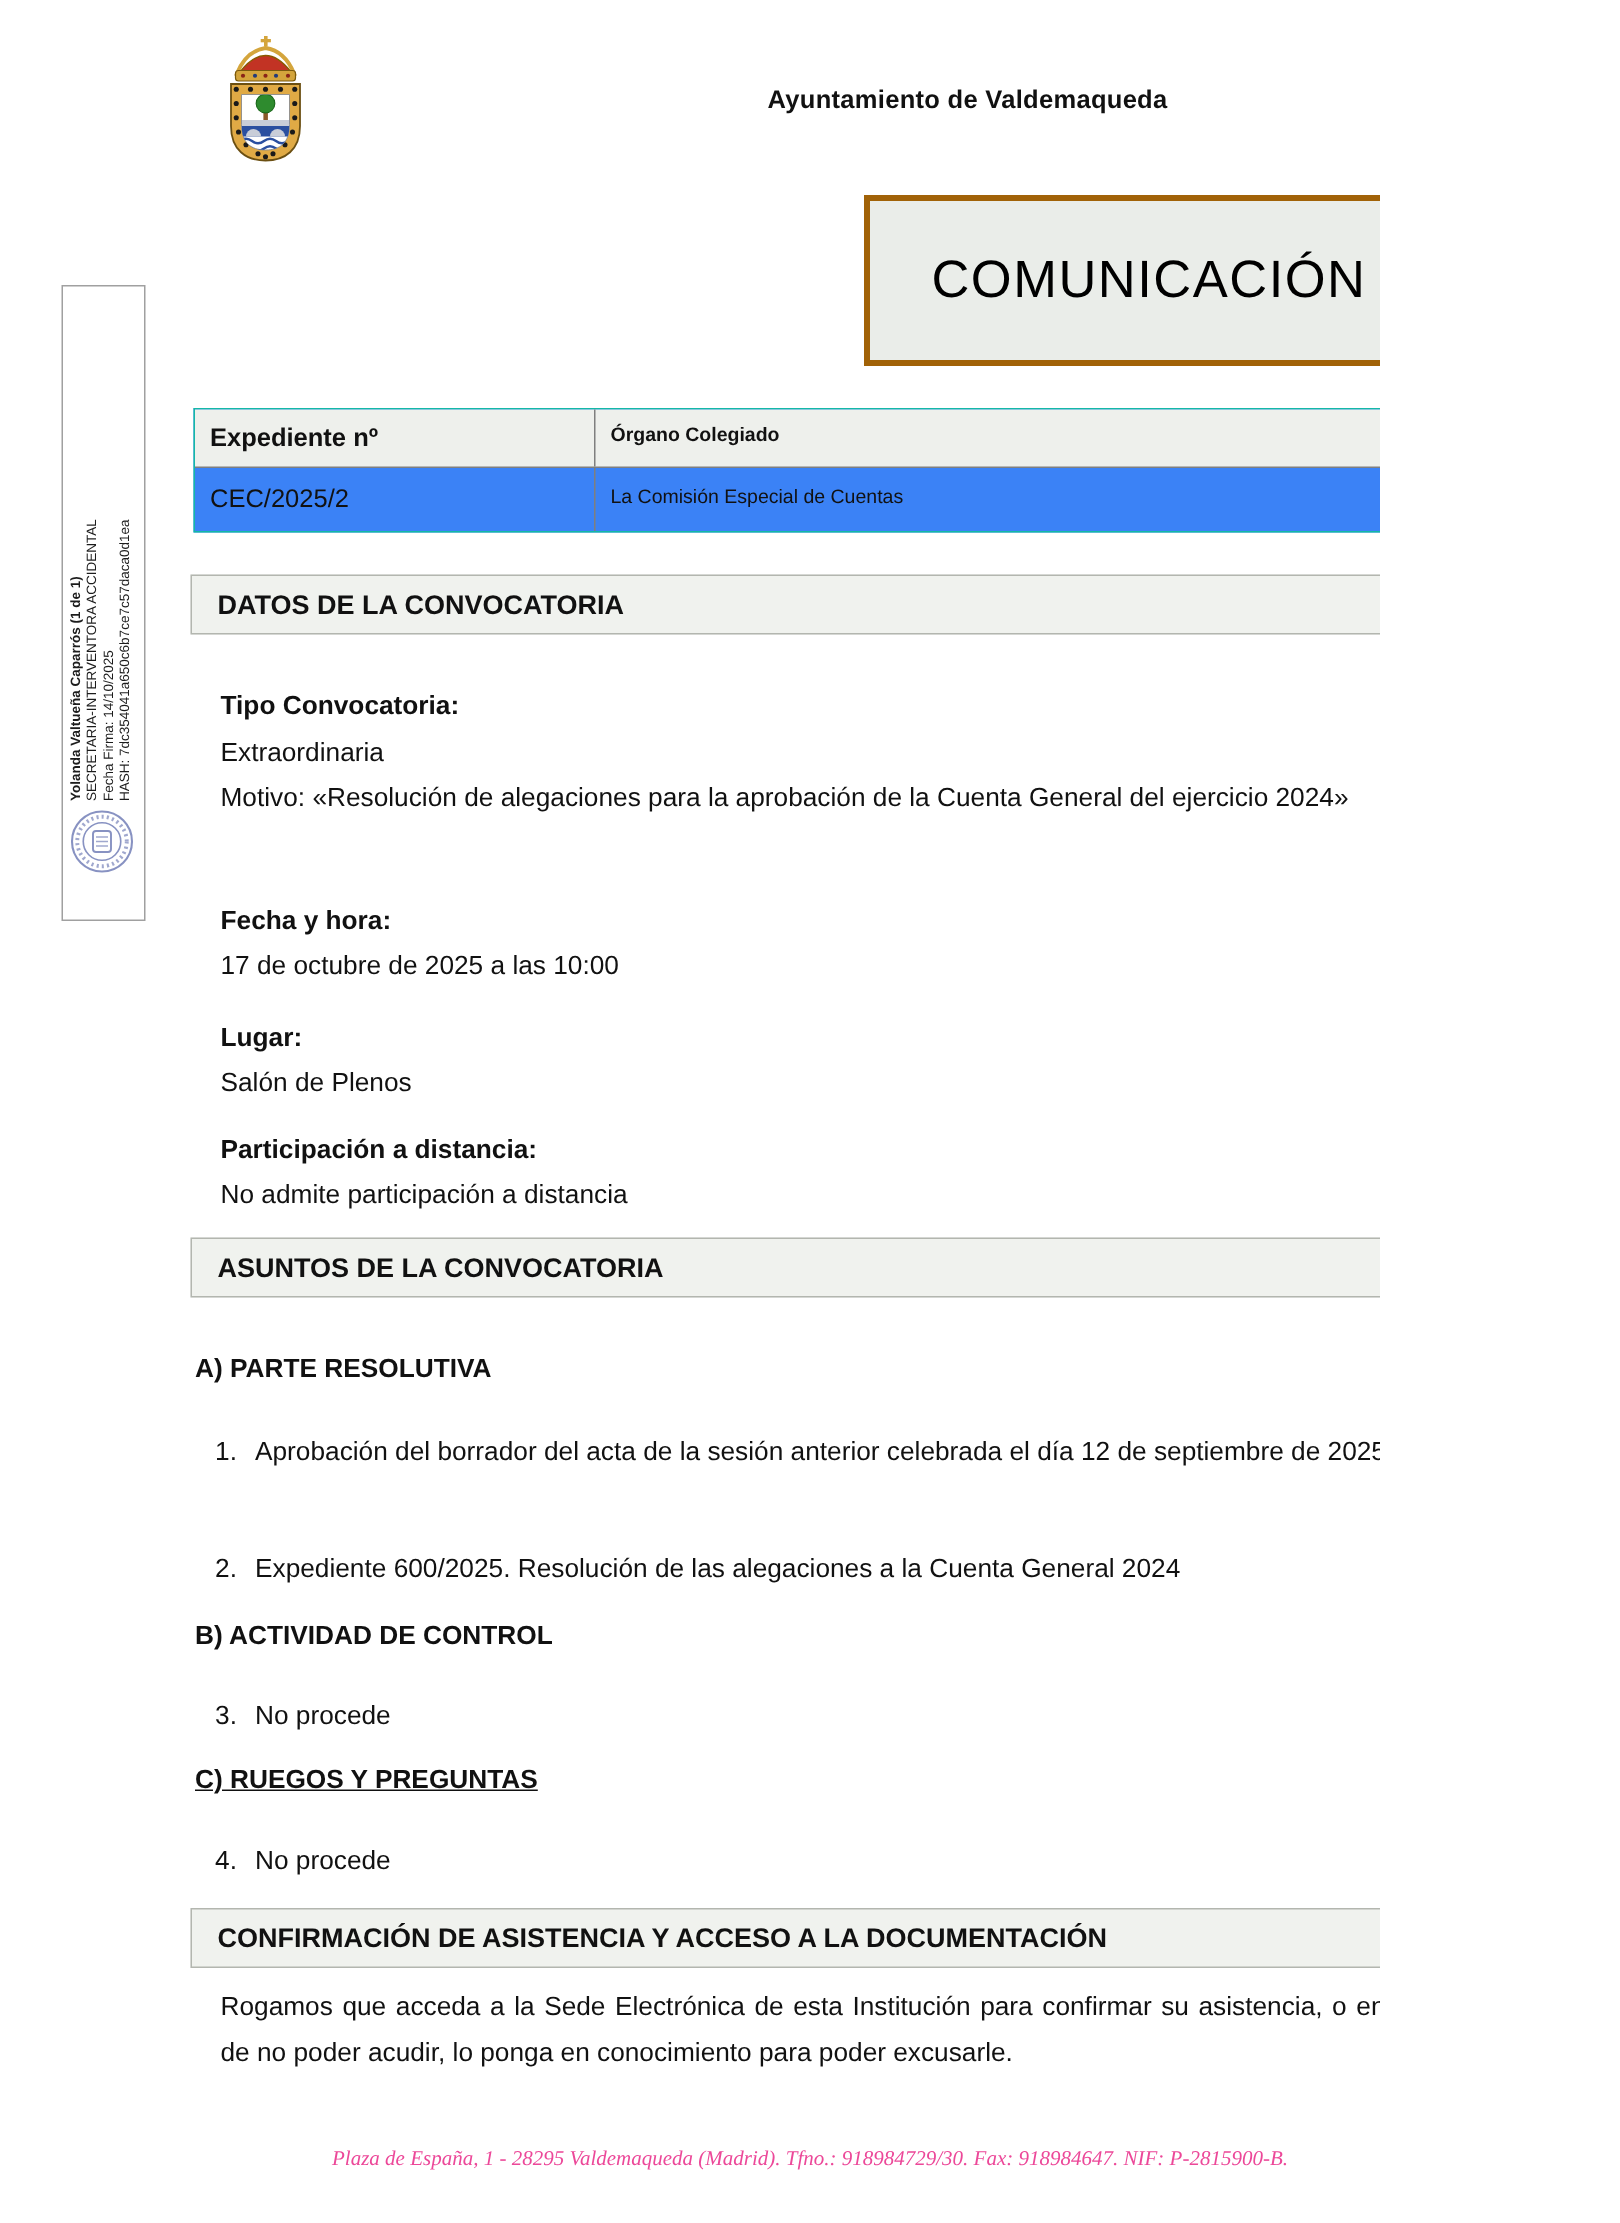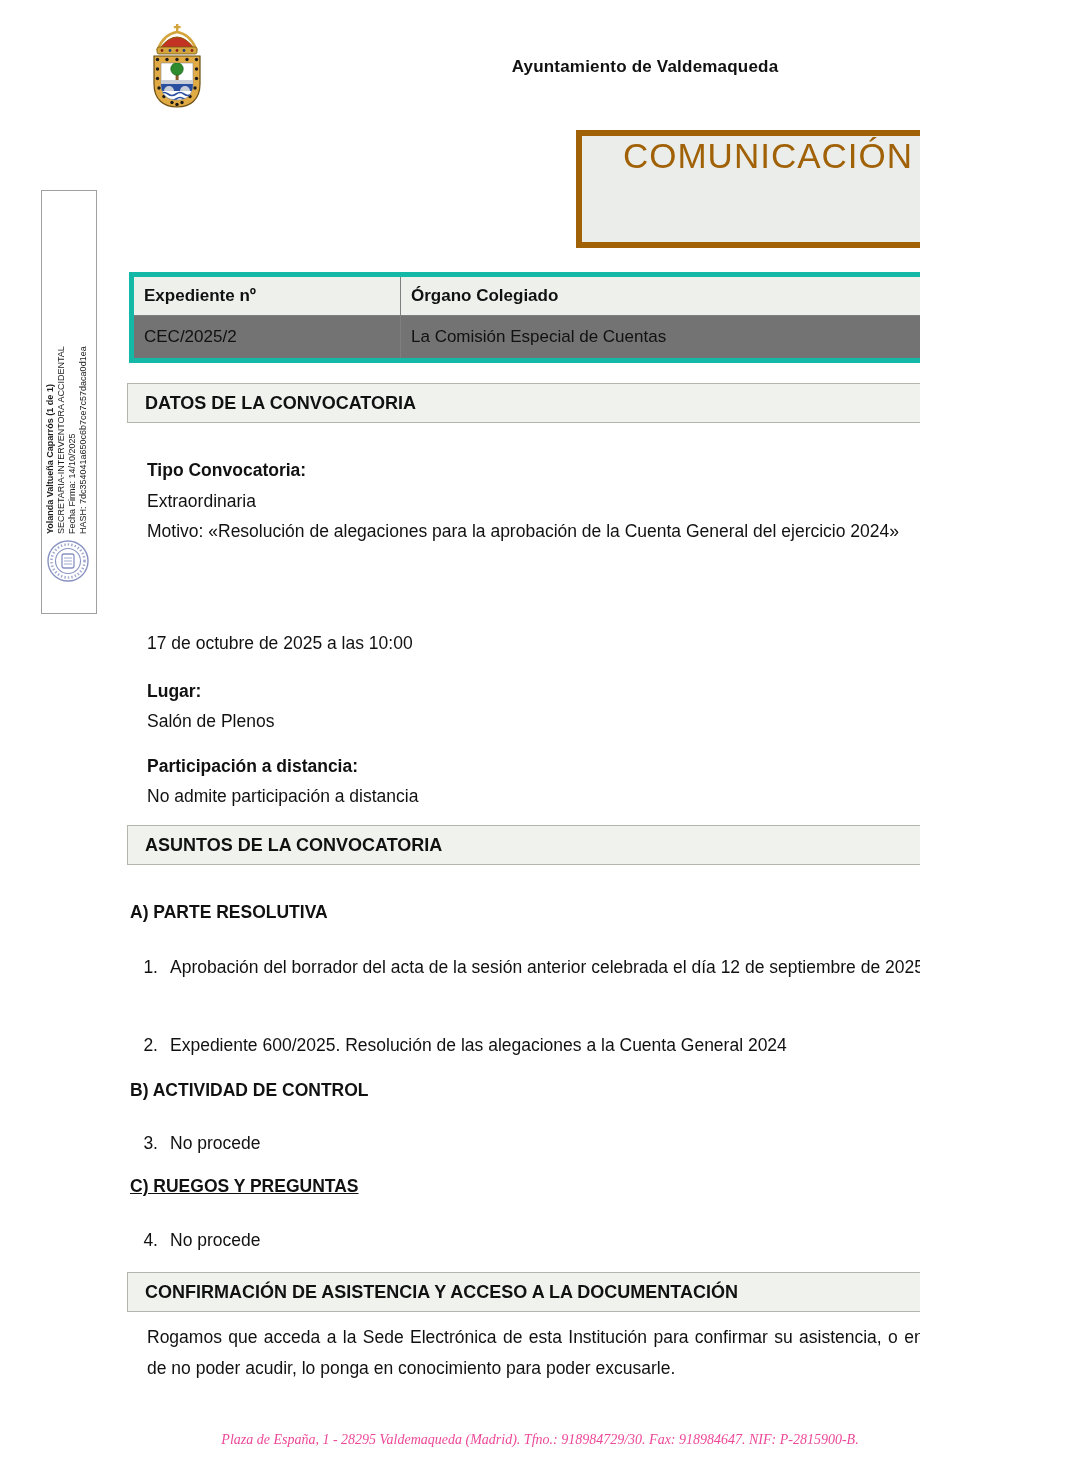--- a/index.html
+++ b/index.html
@@ -6,28 +6,28 @@
   .page {
     position:relative; width:920px; height:1482px; background:#ffffff;
     font-family:"Liberation Sans", sans-serif; color:#111; overflow:hidden;
   }
   
   .muni-name { position:absolute; left:400px; top:57px; width:490px; text-align:center;
     font-size:17px; font-weight:bold; letter-spacing:0.2px; }
   .logo { position:absolute; left:146px; top:22px; width:62px; height:90px; }
   
   .title-box { position:absolute; left:576px; top:130px; width:372px; height:106px;
-    background:#eaede9; border:6px solid #a16207; display:flex; align-items:flex-start;
-    justify-content:center; font-size:35px; letter-spacing:1px; color:#a16207; }
-  
-  .exp-table { position:absolute; left:129px; top:272px; width:819px; border:5px solid #14b8a6; background:#737373; }
+    background:#eaede9; border:4px solid #a16207; display:flex; align-items:center;
+    justify-content:center; font-size:35px; letter-spacing:1px; color:#000000; }
+  
+  .exp-table { position:absolute; left:129px; top:272px; width:819px; border:1px solid #14b8a6; background:#3b82f6; }
   .exp-row { display:flex; }
   .exp-row.hdr { background:#eef0ec; font-weight:bold; border-bottom:1px solid #7f7f7f; }
   .exp-c1 { width:246px; border-right:1px solid #7f7f7f; padding:9px 10px; font-size:17px; }
-  .exp-c2 { flex:1; padding:9px 10px; font-size:17px; }
+  .exp-c2 { flex:1; padding:9px 10px; font-size:13px; }
   .exp-row.val .exp-c1, .exp-row.val .exp-c2 { padding:11px 10px; }
   
   .bar { position:absolute; left:127px; width:821px; height:38px; background:#f0f2ee;
     border:1px solid #b3b6af; display:flex; align-items:center; padding-left:17px;
     box-sizing:content-box; font-weight:bold; font-size:18px; }
   
   .txt { position:absolute; left:130px; width:820px; font-size:17.5px; line-height:31px;margin-left:17px; }
   .bold { font-weight:bold; }
   .just { text-align:justify; }
   .heading { position:absolute; left:130px; width:820px; font-size:17.5px; font-weight:bold; }
@@ -120,20 +120,21 @@
       <div class="exp-c2">La Comisión Especial de Cuentas</div>
     </div>
   </div>
 
   <div class="bar" style="top:383px;">DATOS DE LA CONVOCATORIA</div>
 
   <div class="txt bold" style="top:455px;">Tipo Convocatoria:</div>
   <div class="txt" style="top:486px;">Extraordinaria</div>
   <div class="txt just" style="top:516px;">Motivo: «Resolución de alegaciones para la aprobación de la Cuenta General del ejercicio 2024»</div>
 
+  <div class="txt bold" style="top:598px;">Fecha y hora:</div>
   <div class="txt" style="top:628px;">17 de octubre de 2025 a las 10:00</div>
 
   <div class="txt bold" style="top:676px;">Lugar:</div>
   <div class="txt" style="top:706px;">Salón de Plenos</div>
 
   <div class="txt bold" style="top:751px;">Participación a distancia:</div>
   <div class="txt" style="top:781px;">No admite participación a distancia</div>
 
   <div class="bar" style="top:825px;">ASUNTOS DE LA CONVOCATORIA</div>
 

